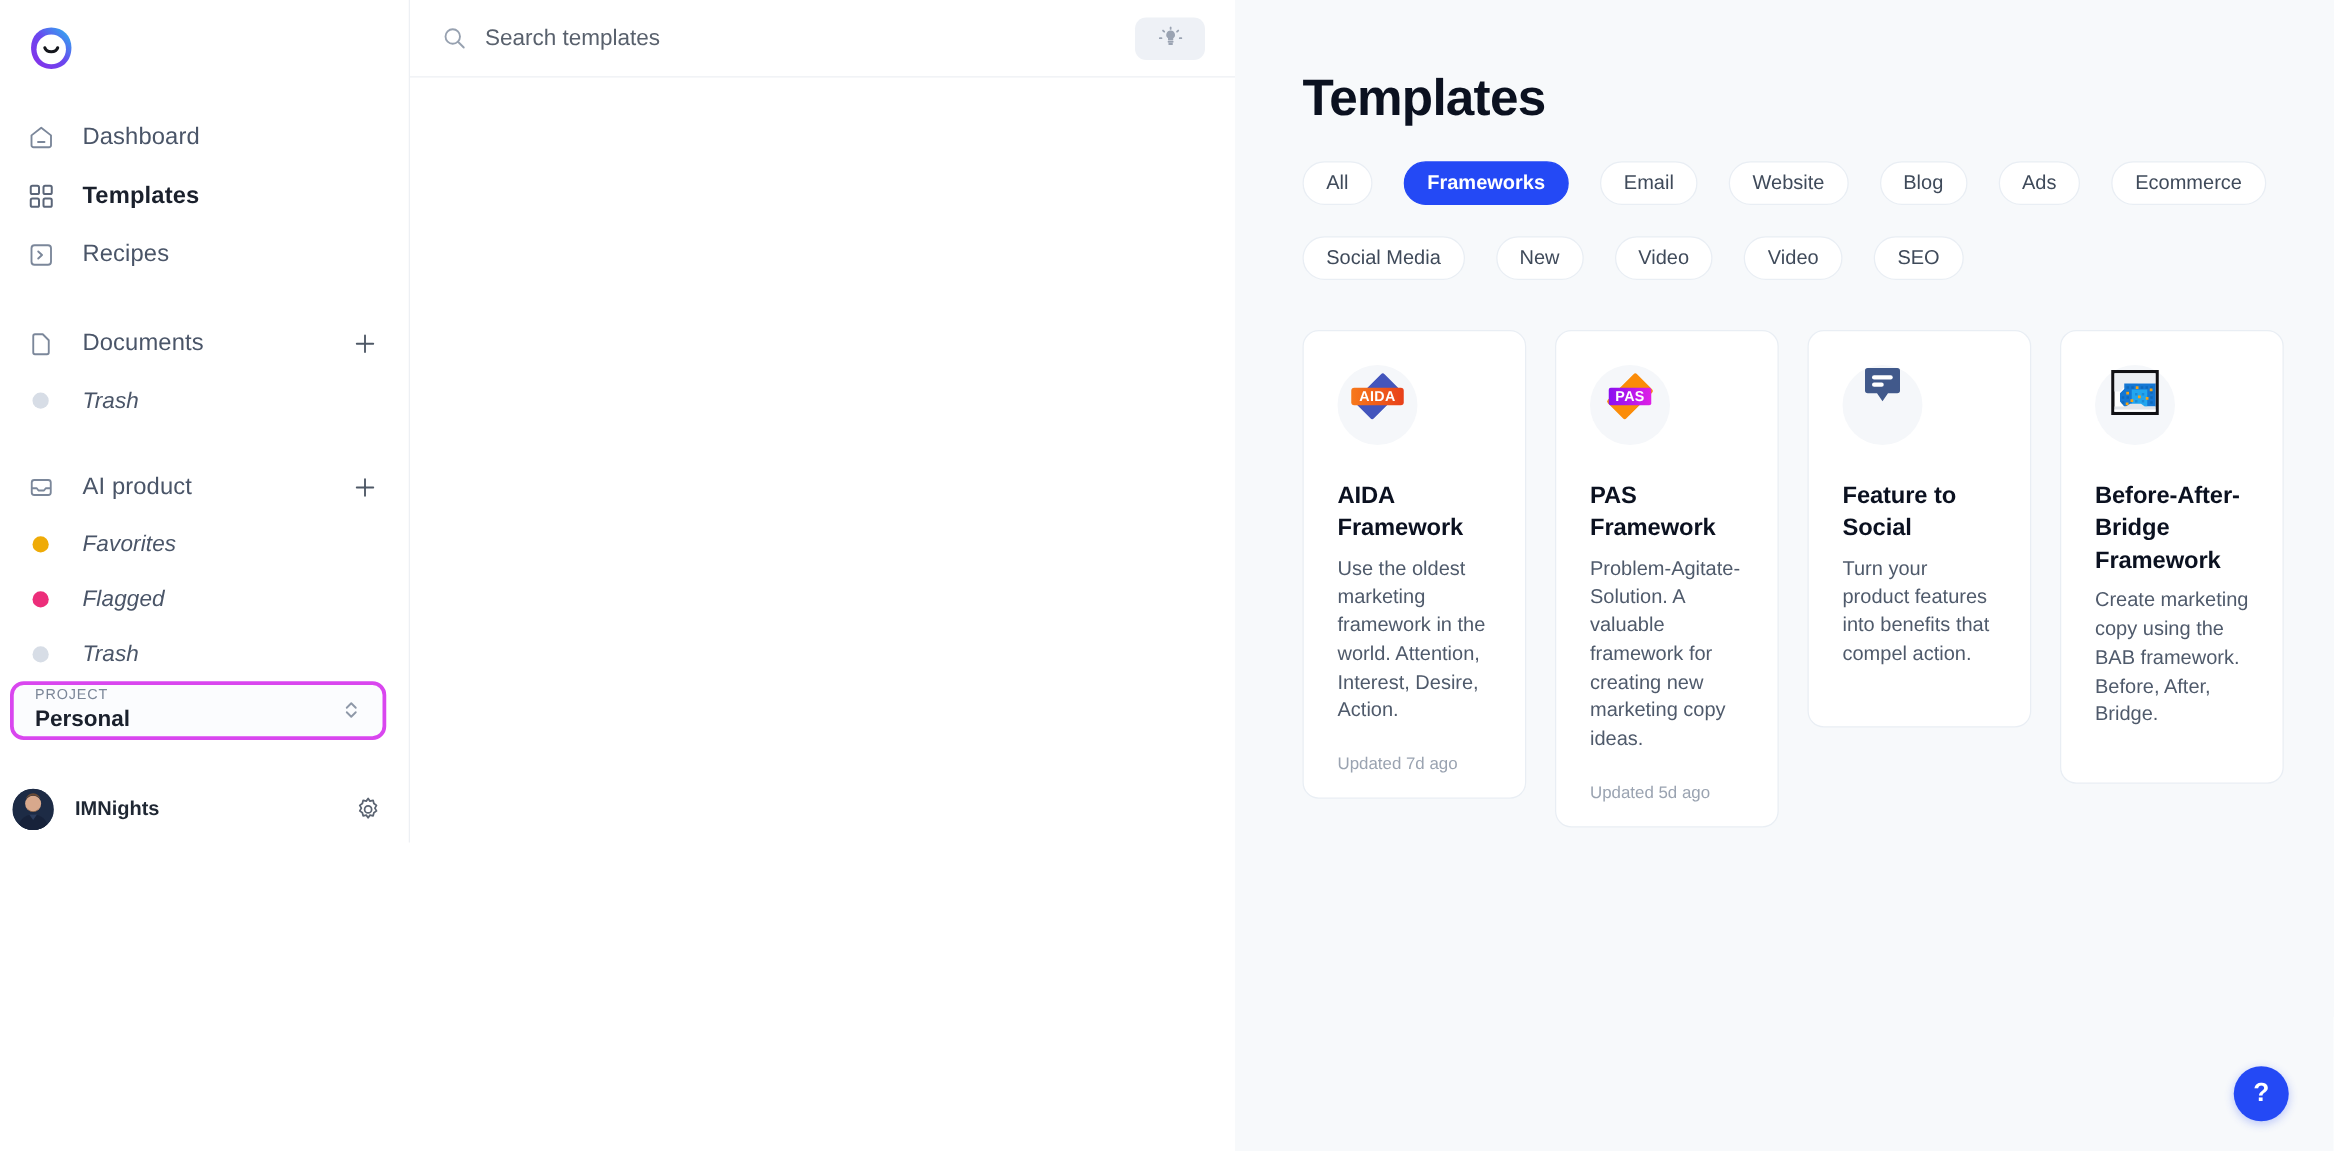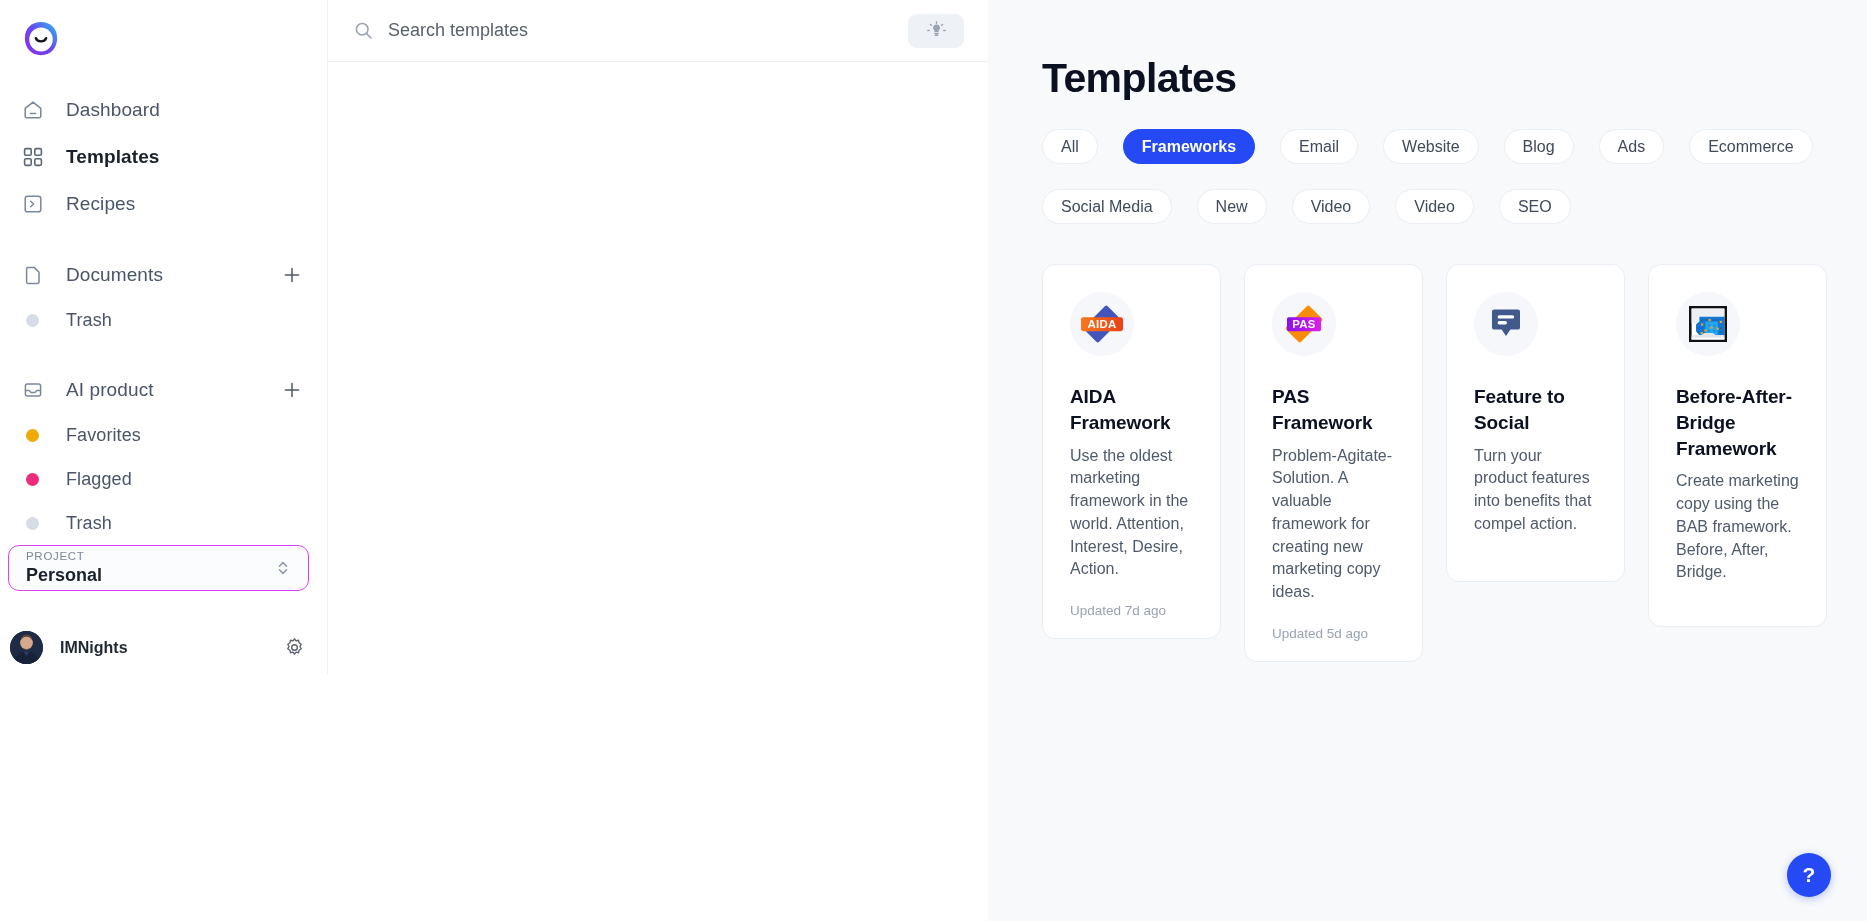--- a/index.html
+++ b/index.html
@@ -45,32 +45,32 @@
   .nav-row.active .nav-label { color: #1a202c; font-weight: 700; }
 
   .nav-section { margin-top: 24px; }
   .nav-row.section { padding-right: 22px; }
   .plus-btn {
     margin-left: auto;
     width: 26px; height: 26px;
     display: flex; align-items: center; justify-content: center;
     cursor: pointer; color: #525c6b;
   }
-  .nav-row.sub { height: 44px; padding-left: 20px; }
+  .nav-row.sub { height: 44px; padding-left: 20px; font-style: italic; }
   .dot {
     width: 13px; height: 13px; border-radius: 50%;
     margin-left: 6px; flex: 0 0 13px;
   }
   .nav-row.sub .nav-label { margin-left: 27px; font-size: 18px; color: #4a5568; }
 
   .sidebar-spacer { flex: 1 1 auto; }
 
   .project-box {
     margin: 0 18px 16px 8px;
-    border: 1px solid #d946ef;
+    border: 3px solid #d946ef;
     border-radius: 11px;
     background: #fbfcfe;
     height: 64px;
     display: flex; align-items: center;
     padding: 0 17px;
     cursor: pointer;
   }
   .project-text { display: flex; flex-direction: column; gap: 3px; }
   .project-label {
     font-size: 11.5px; letter-spacing: .7px;
@@ -150,21 +150,21 @@
     width: 270px; background: #ffffff;
     border: 1px solid #e9eef4; border-radius: 13px;
     padding: 27px 27px 20px 27px;
     min-height: 318px;
     display: flex; flex-direction: column;
     cursor: pointer;
   }
   .card-ico-circle {
     width: 64px; height: 64px; border-radius: 50%;
     background: #f5f7fa;
-    display: flex; align-items: center; justify-content: center;
+    display: flex; justify-content: center;
     margin-bottom: 28px;
   }
   .card-title {
     font-size: 19px; font-weight: 700; color: #0b1120;
     line-height: 1.36; margin-bottom: 9px; letter-spacing: -.1px;
   }
   .card-desc {
     font-size: 16px; color: #4f5a6b; line-height: 1.42;
   }
   .card-updated {

